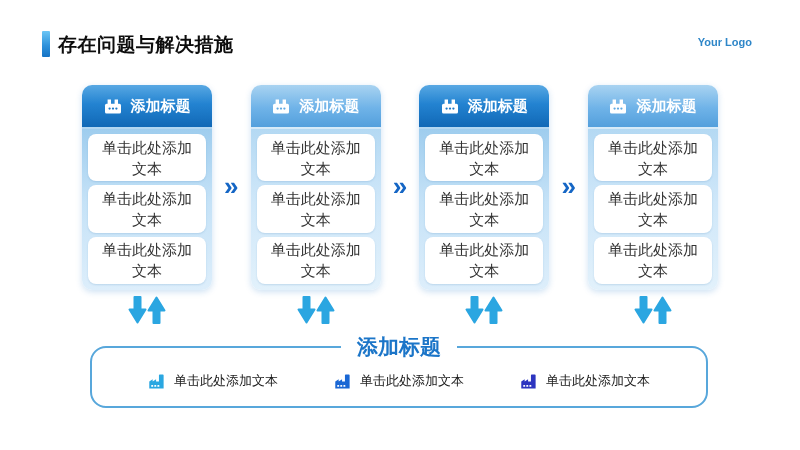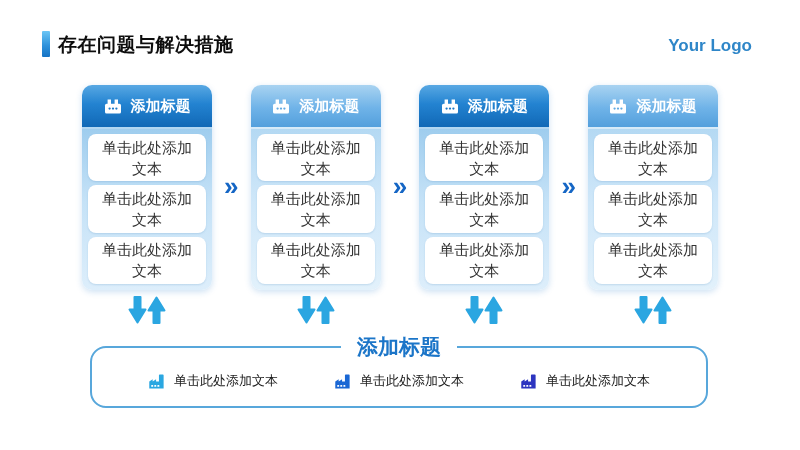--- a/index.html
+++ b/index.html
@@ -25,21 +25,21 @@
     position: absolute;
     left: 58px; top: 32px;
     font-size: 19px;
     font-weight: 700;
     color: #0d0d0d;
     letter-spacing: 0.5px;
   }
   .logo-text {
     position: absolute;
     right: 48px; top: 36px;
-    font-size: 17px;
+    font-size: 11px;
     font-weight: 700;
     color: #2e86c8;
   }
 
   
   .flow-row {
     position: absolute;
     left: 82px; top: 85px;
     width: 636px;
     display: flex;

